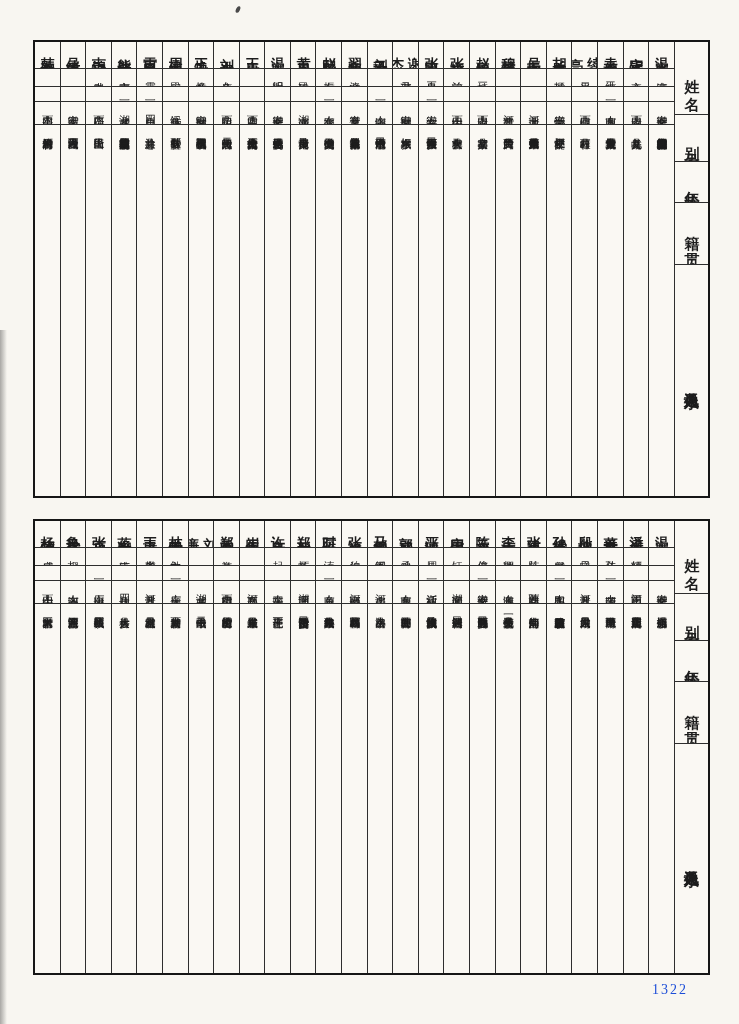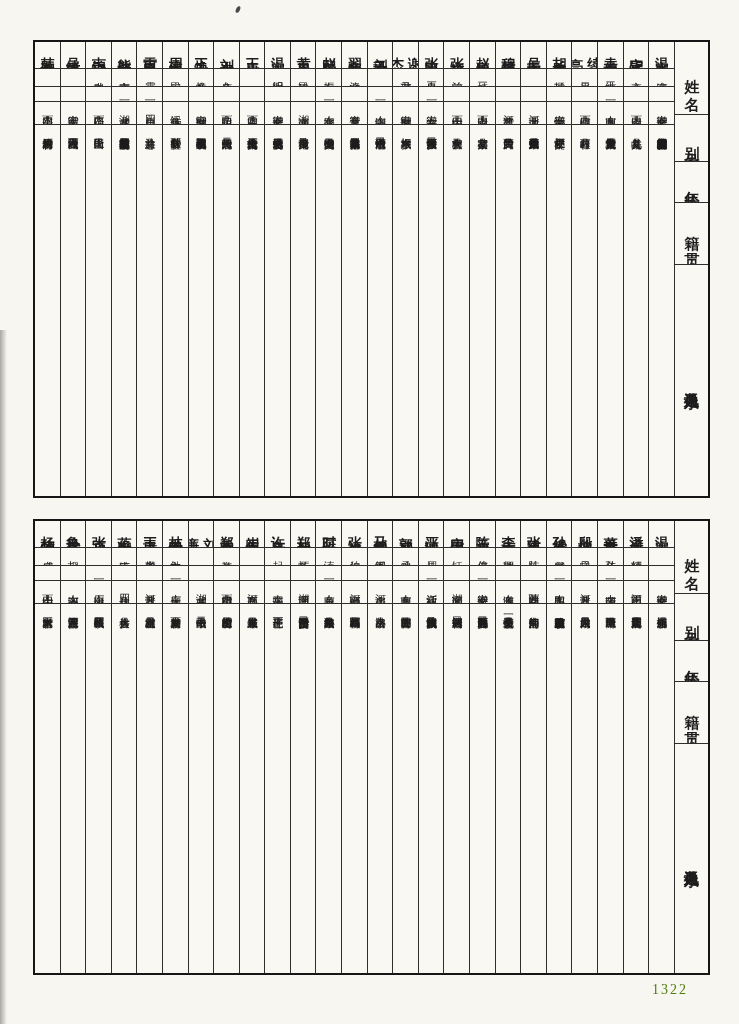--- a/index.html
+++ b/index.html
@@ -58,21 +58,21 @@
 
   .col.header .cell { align-items:center; }
   .col.header .txt { font-weight:bold; font-size:15px; padding:0; height:auto; }
   .hdr-name .txt   { letter-spacing:18px; margin-top:14px; }
   .hdr-alias .txt  { letter-spacing:7px;  margin-top:5px; }
   .hdr-age .txt    { letter-spacing:3px; }
   .hdr-native .txt { letter-spacing:16px; margin-top:12px; }
 
   .page-number {
     position:absolute; top:982px; right:51px;
-    font-size:14px; letter-spacing:2px; color:#4d7c0f;text-align:right;
+    font-size:14px; letter-spacing:2px; color:#1d4ed8;text-align:right;
   }
 </style>
 </head>
 <body>
 
 <div class="page">
   <div class="ink-speck"></div>
   <div class="scan-shadow"></div>
   <section id="table-0" class="roster top">
       <div class="col header">

